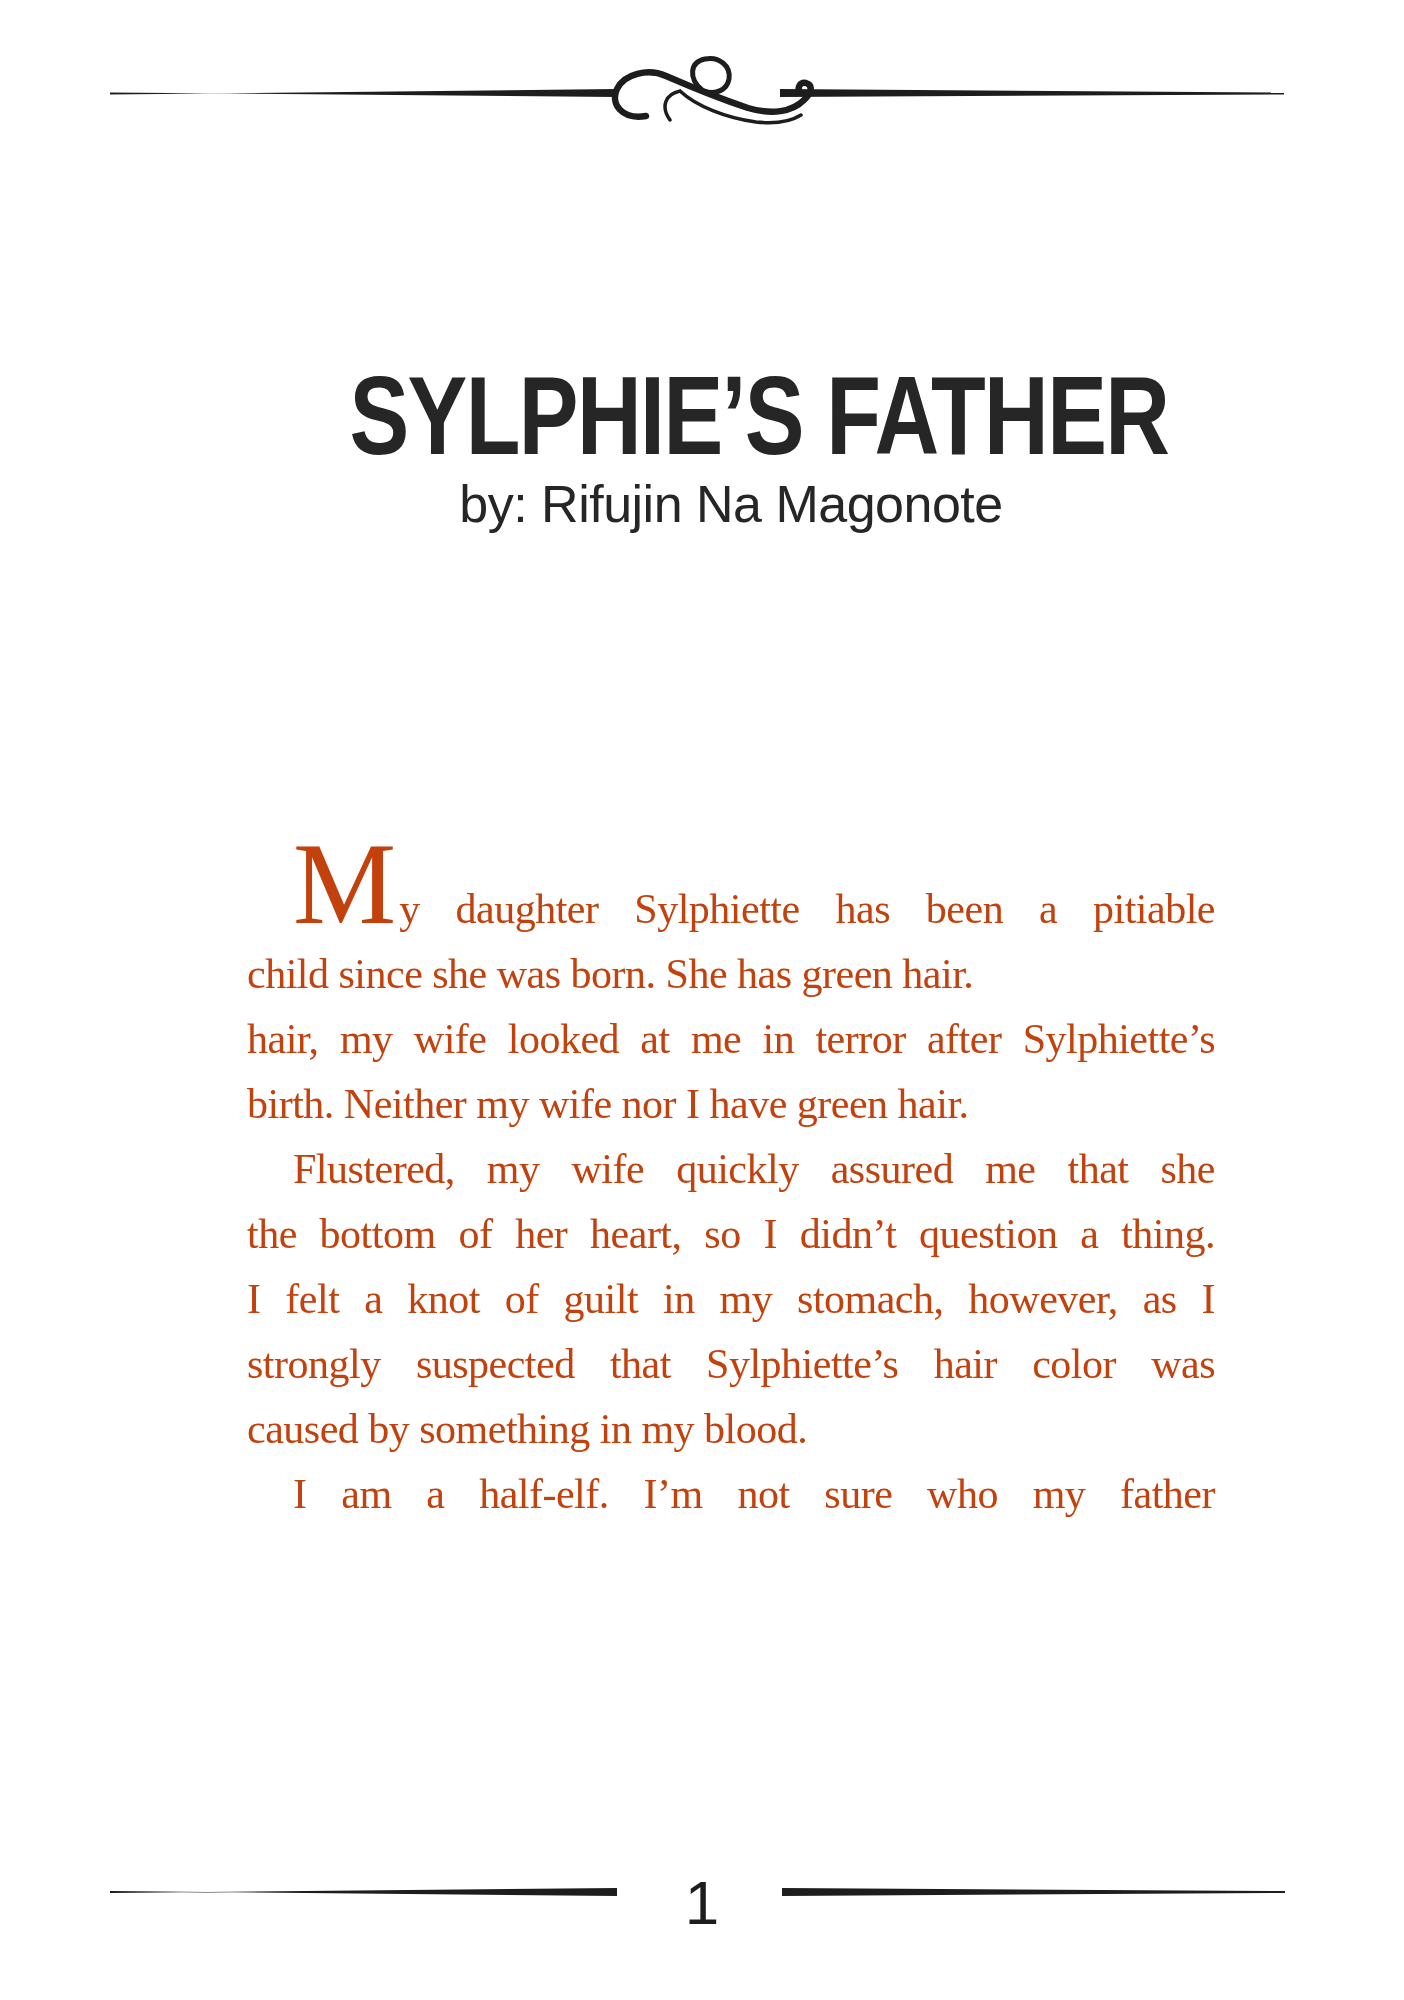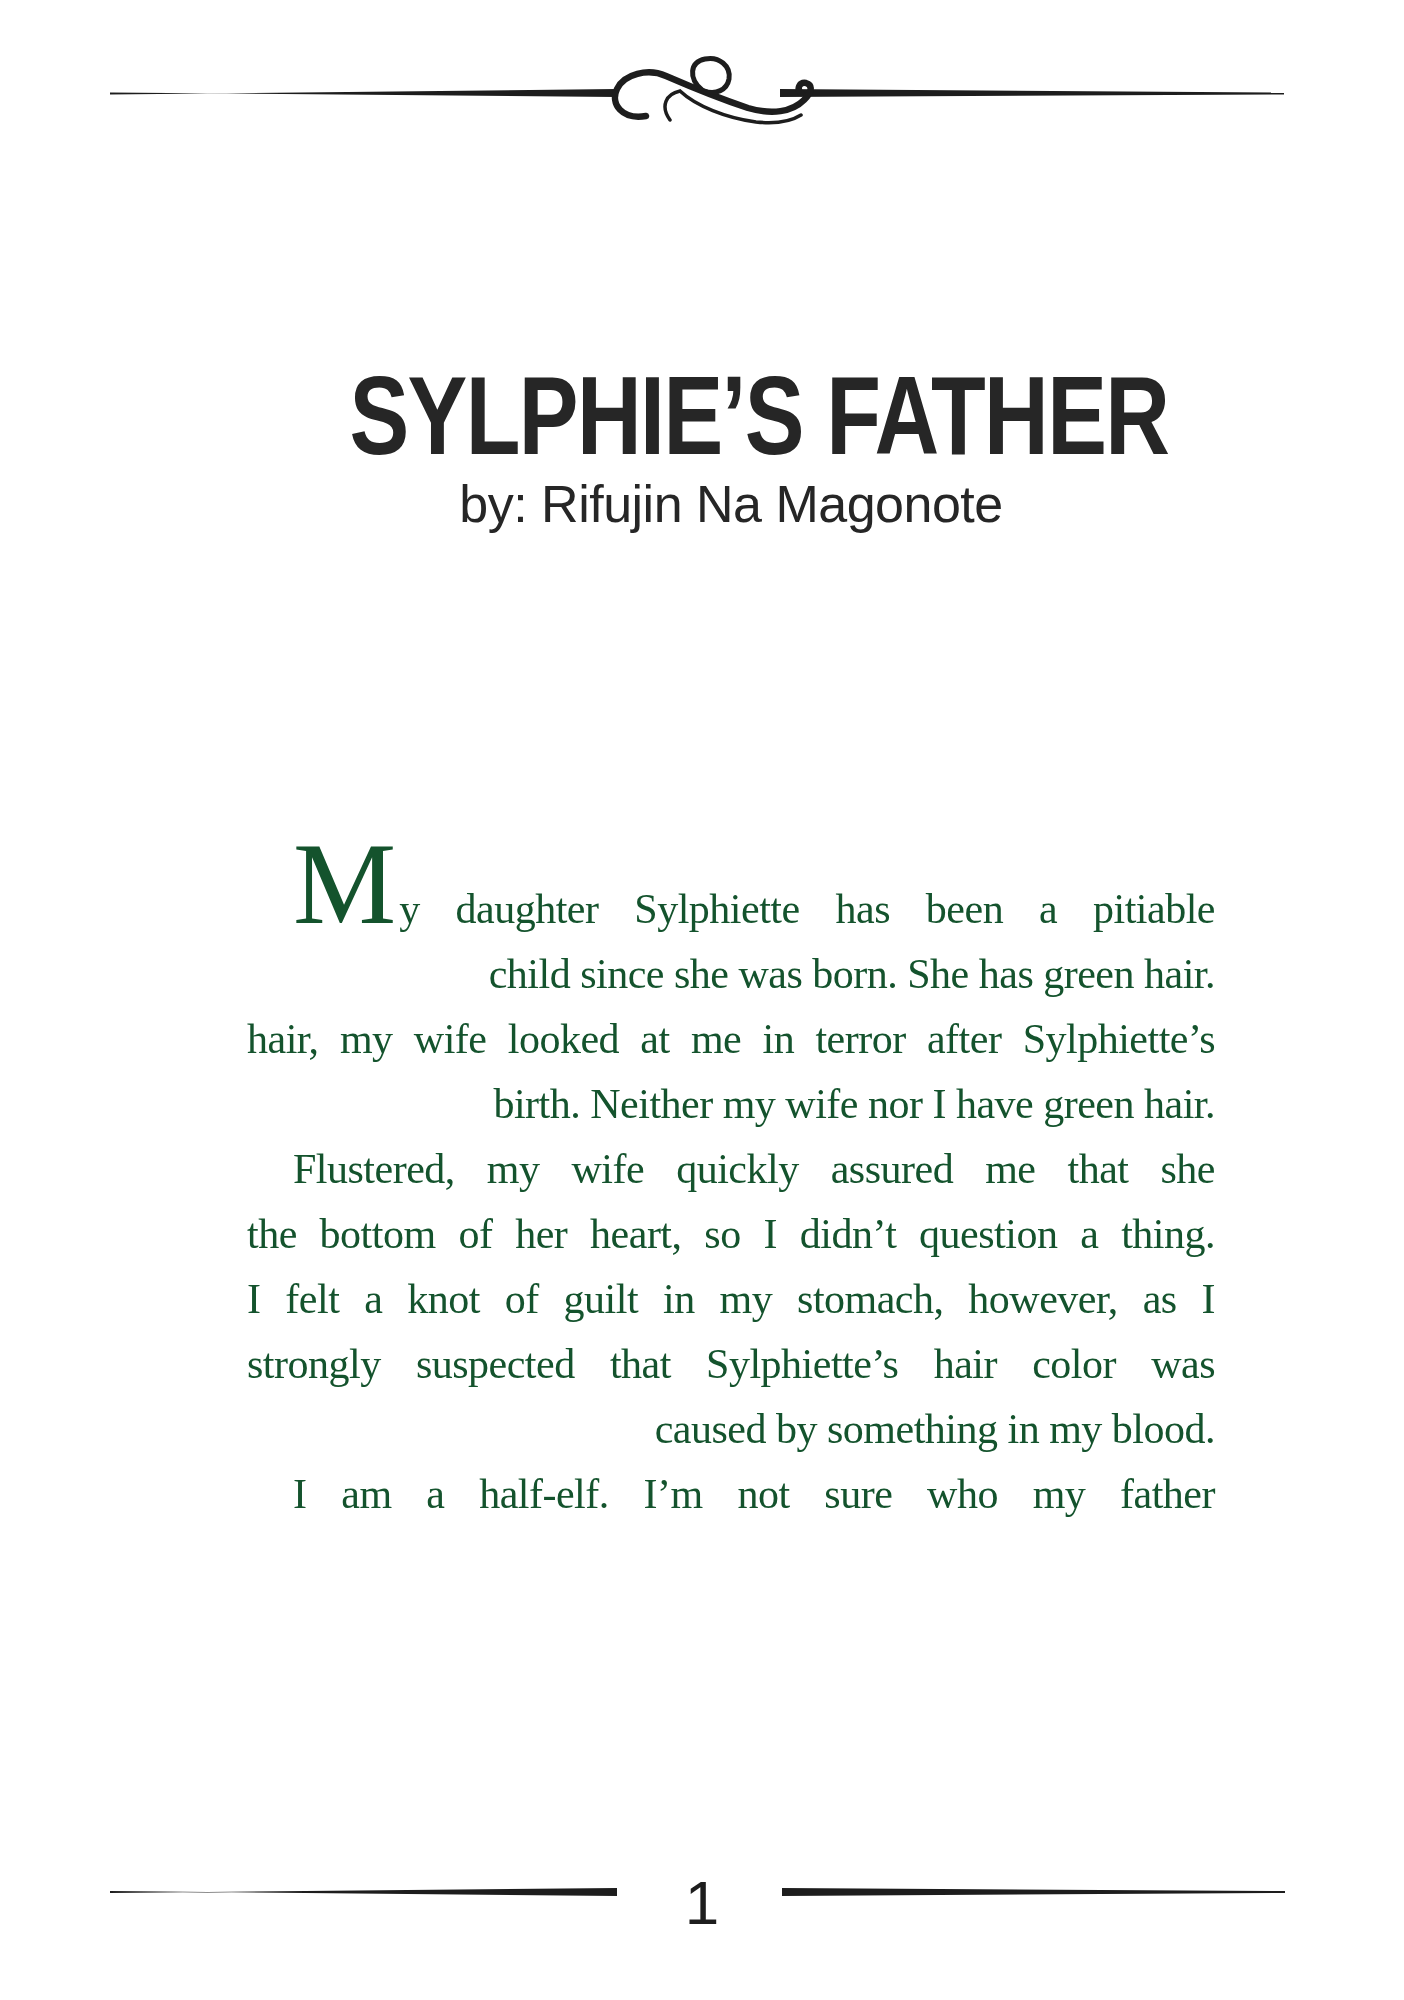--- a/index.html
+++ b/index.html
@@ -53,25 +53,25 @@
   }
   .body-text {
     position: absolute;
     left: 247px;
     top: 877px;
     width: 968px;
     font-family: "Liberation Serif", serif;
     font-size: 42px;
     line-height: 65px;
     letter-spacing: -0.5px;
-    color: #14532d;
+    color: #c2410c;
   }
   .line {
     height: 65px;
-    text-align: right;
+    text-align: left;
     white-space: normal;
   }
   .line.justify {
     text-align: justify;
     text-align-last: justify;
   }
   .line.indent {
     text-indent: 46px;
   }
   .initial-cap {

